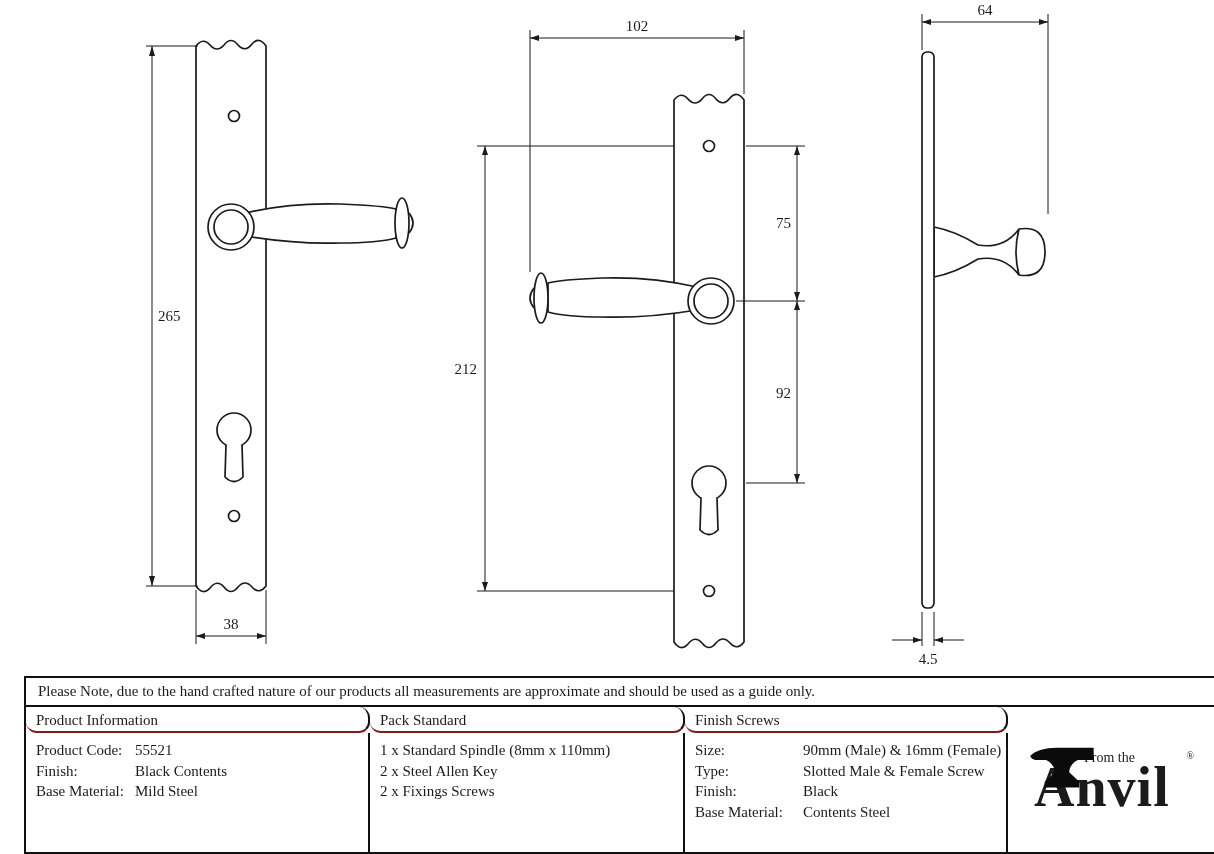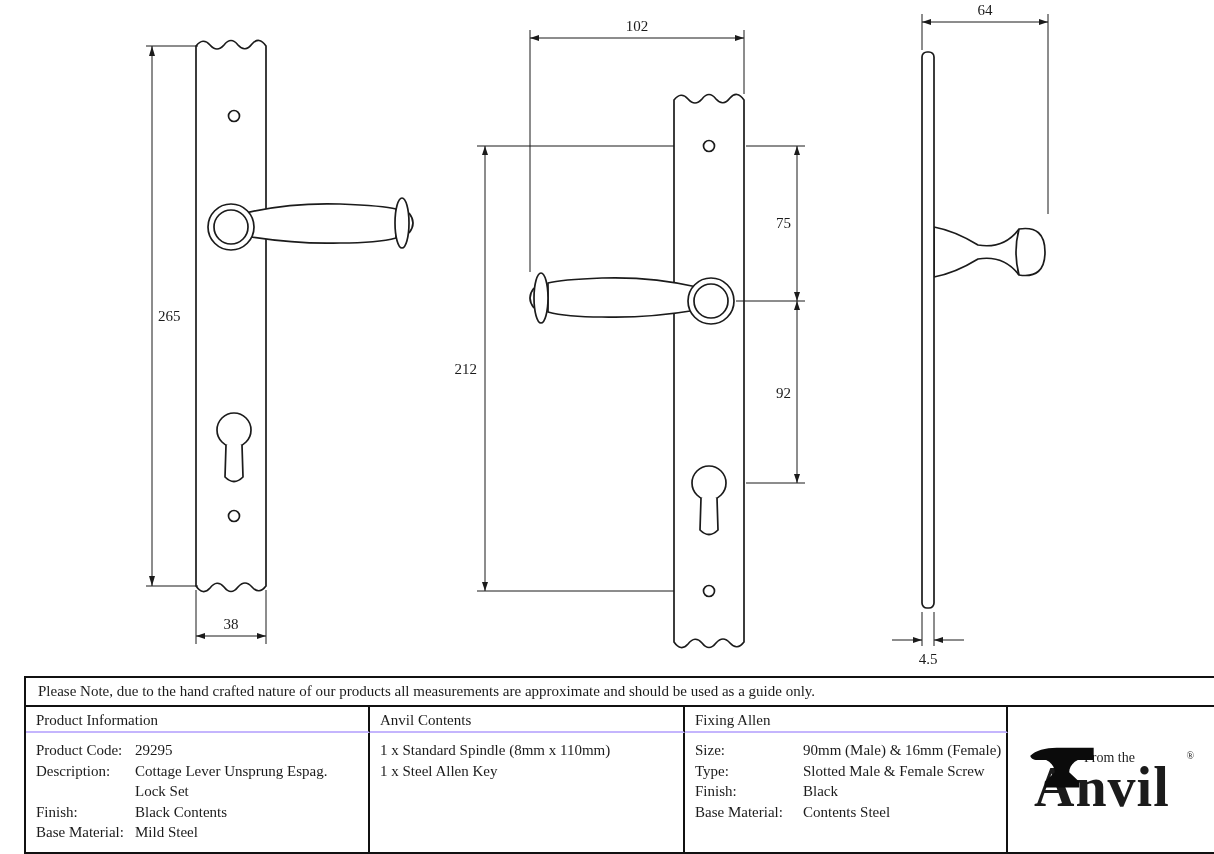--- a/index.html
+++ b/index.html
@@ -17,21 +17,21 @@
   .note-bar { border:2px solid #111; height:31px; line-height:26px;
               padding-left:12px; font-size:15px; }
   .spec-table { border:2px solid #111; border-top:none; height:147px;
                 display:grid;
                 grid-template-columns:344px 315px 323px 1fr;
                 grid-template-rows:26px 1fr;
                 grid-template-areas:"h1 h2 h3 logo" "b1 b2 b3 logo";
                 font-size:15px; }
   .cell { overflow:hidden; }
   .cb { border-right:2px solid #111; }
-  .hcell { padding:3px 0 0 10px; border-bottom:2px solid #c4b5fd; line-height:20px; }
+  .hcell { padding:3px 0 0 10px; border-bottom:2px solid #7f1d1d; line-height:20px;border-radius:11px; }
   .h1{grid-area:h1} .h2{grid-area:h2} .h3{grid-area:h3}
   .b1{grid-area:b1} .b2{grid-area:b2} .b3{grid-area:b3}
   .bcell { padding:7px 4px 0 10px; line-height:20.5px; }
   .kv-row { display:flex; align-items:flex-start; }
   .kv-label { flex:0 0 99px; }
   .b3 .kv-label { flex-basis:108px;font-family:Liberation Serif, serif; }
   .kv-value { flex:1; max-width:206px; }
   .list-item { line-height:20.5px; }
 
   
@@ -122,58 +122,55 @@
 
   <div class="bottom-section">
 
     <div class="note-bar">
       <span>Please Note, due to the hand crafted nature of our products all measurements are approximate and should be used as a guide only.</span>
     </div>
 
     <div class="spec-table">
 
       <div class="cell cb hcell h1">Product Information</div>
-      <div class="cell cb hcell h2">Anvil Contents</div>
-      <div class="cell cb hcell h3">Fixing Allen</div>
+      <div class="cell cb hcell h2">Pack Standard</div>
+      <div class="cell cb hcell h3">Finish Screws</div>
 
       <div class="cell logo-cell">
         <div class="logo">
           <svg class="anvil-icon" viewBox="0 0 100 70">
             <path fill="#0b0b0b" d="M6,18 C14,10 30,6 48,7 L94,7 L94,24 L72,24 C64,28 60,34 60,41 L74,54 L74,62 L26,62 L26,54 L40,41 C40,34 36,28 28,24 L16,24 C10,24 6,21 6,18 Z"></path>
           </svg>
           <div class="logo-top">
             <span>From the</span>
             <span class="reg">®</span>
           </div>
           <div class="logo-word">Anvil</div>
         </div>
       </div>
 
       <div class="cell cb bcell b1">
         <div class="kv-row">
           <span class="kv-label">Product Code:</span>
-          <span class="kv-value">29295</span>
-        </div>
-        <div class="kv-row">
-          <span class="kv-label">Description:</span>
-          <span class="kv-value">Cottage Lever Unsprung Espag. Lock Set</span>
+          <span class="kv-value">55521</span>
         </div>
         <div class="kv-row">
           <span class="kv-label">Finish:</span>
           <span class="kv-value">Black Contents</span>
         </div>
         <div class="kv-row">
           <span class="kv-label">Base Material:</span>
           <span class="kv-value">Mild Steel</span>
         </div>
       </div>
 
       <div class="cell cb bcell b2">
         <div class="list-item">1 x Standard Spindle (8mm x 110mm)</div>
-        <div class="list-item">1 x Steel Allen Key</div>
+        <div class="list-item">2 x Steel Allen Key</div>
+        <div class="list-item">2 x Fixings Screws</div>
       </div>
 
       <div class="cell cb bcell b3">
         <div class="kv-row">
           <span class="kv-label">Size:</span>
           <span class="kv-value">90mm (Male) &amp; 16mm (Female)</span>
         </div>
         <div class="kv-row">
           <span class="kv-label">Type:</span>
           <span class="kv-value">Slotted Male &amp; Female Screw</span>

